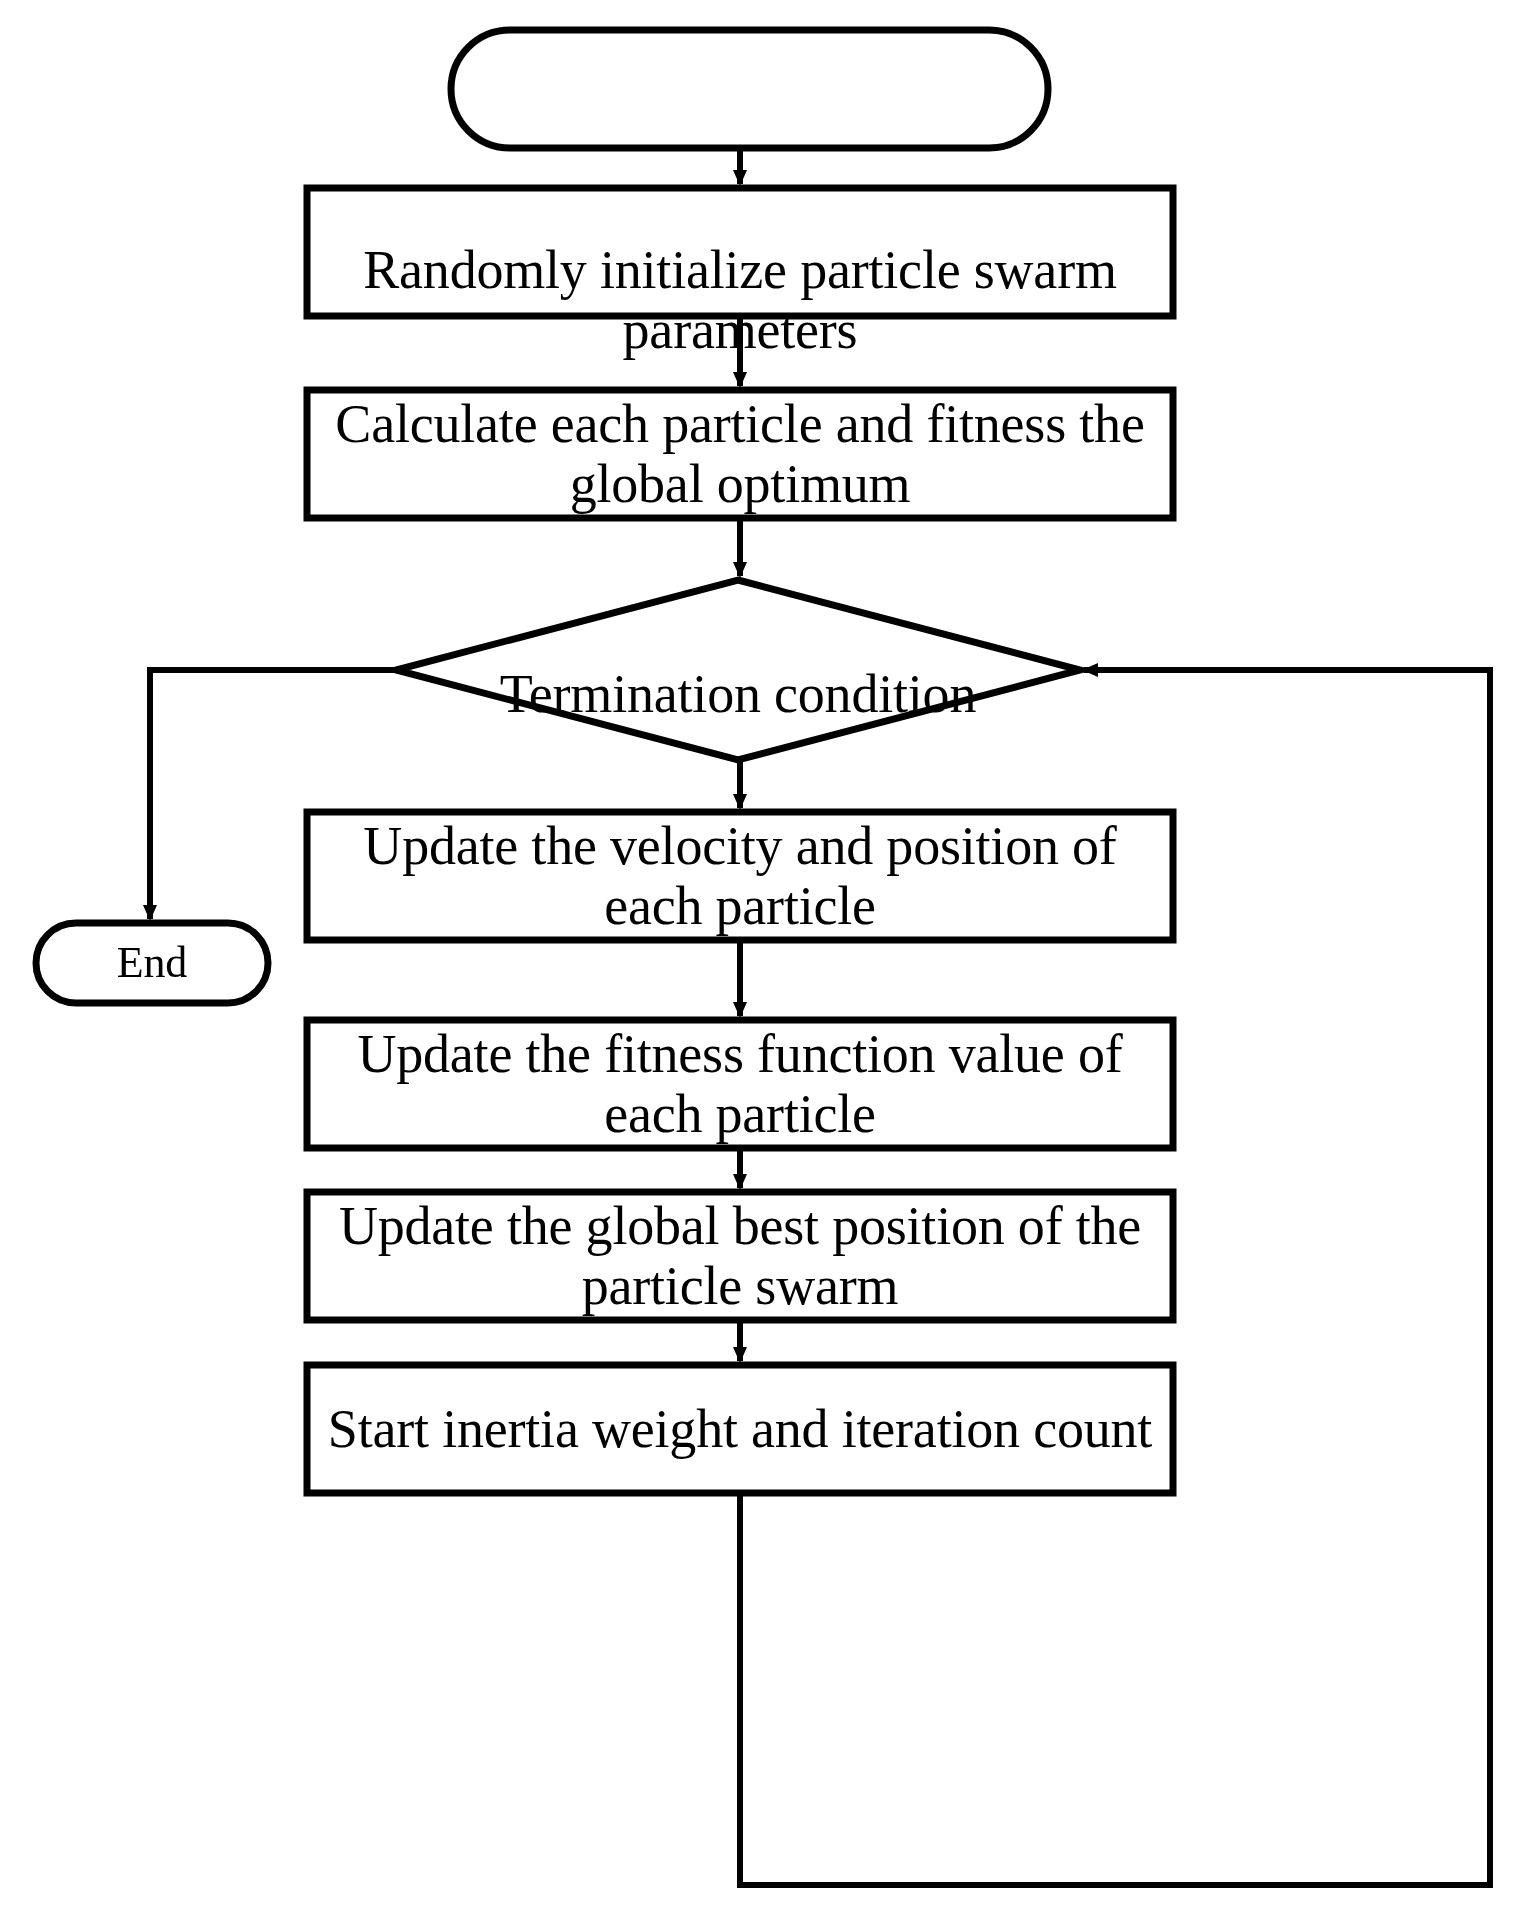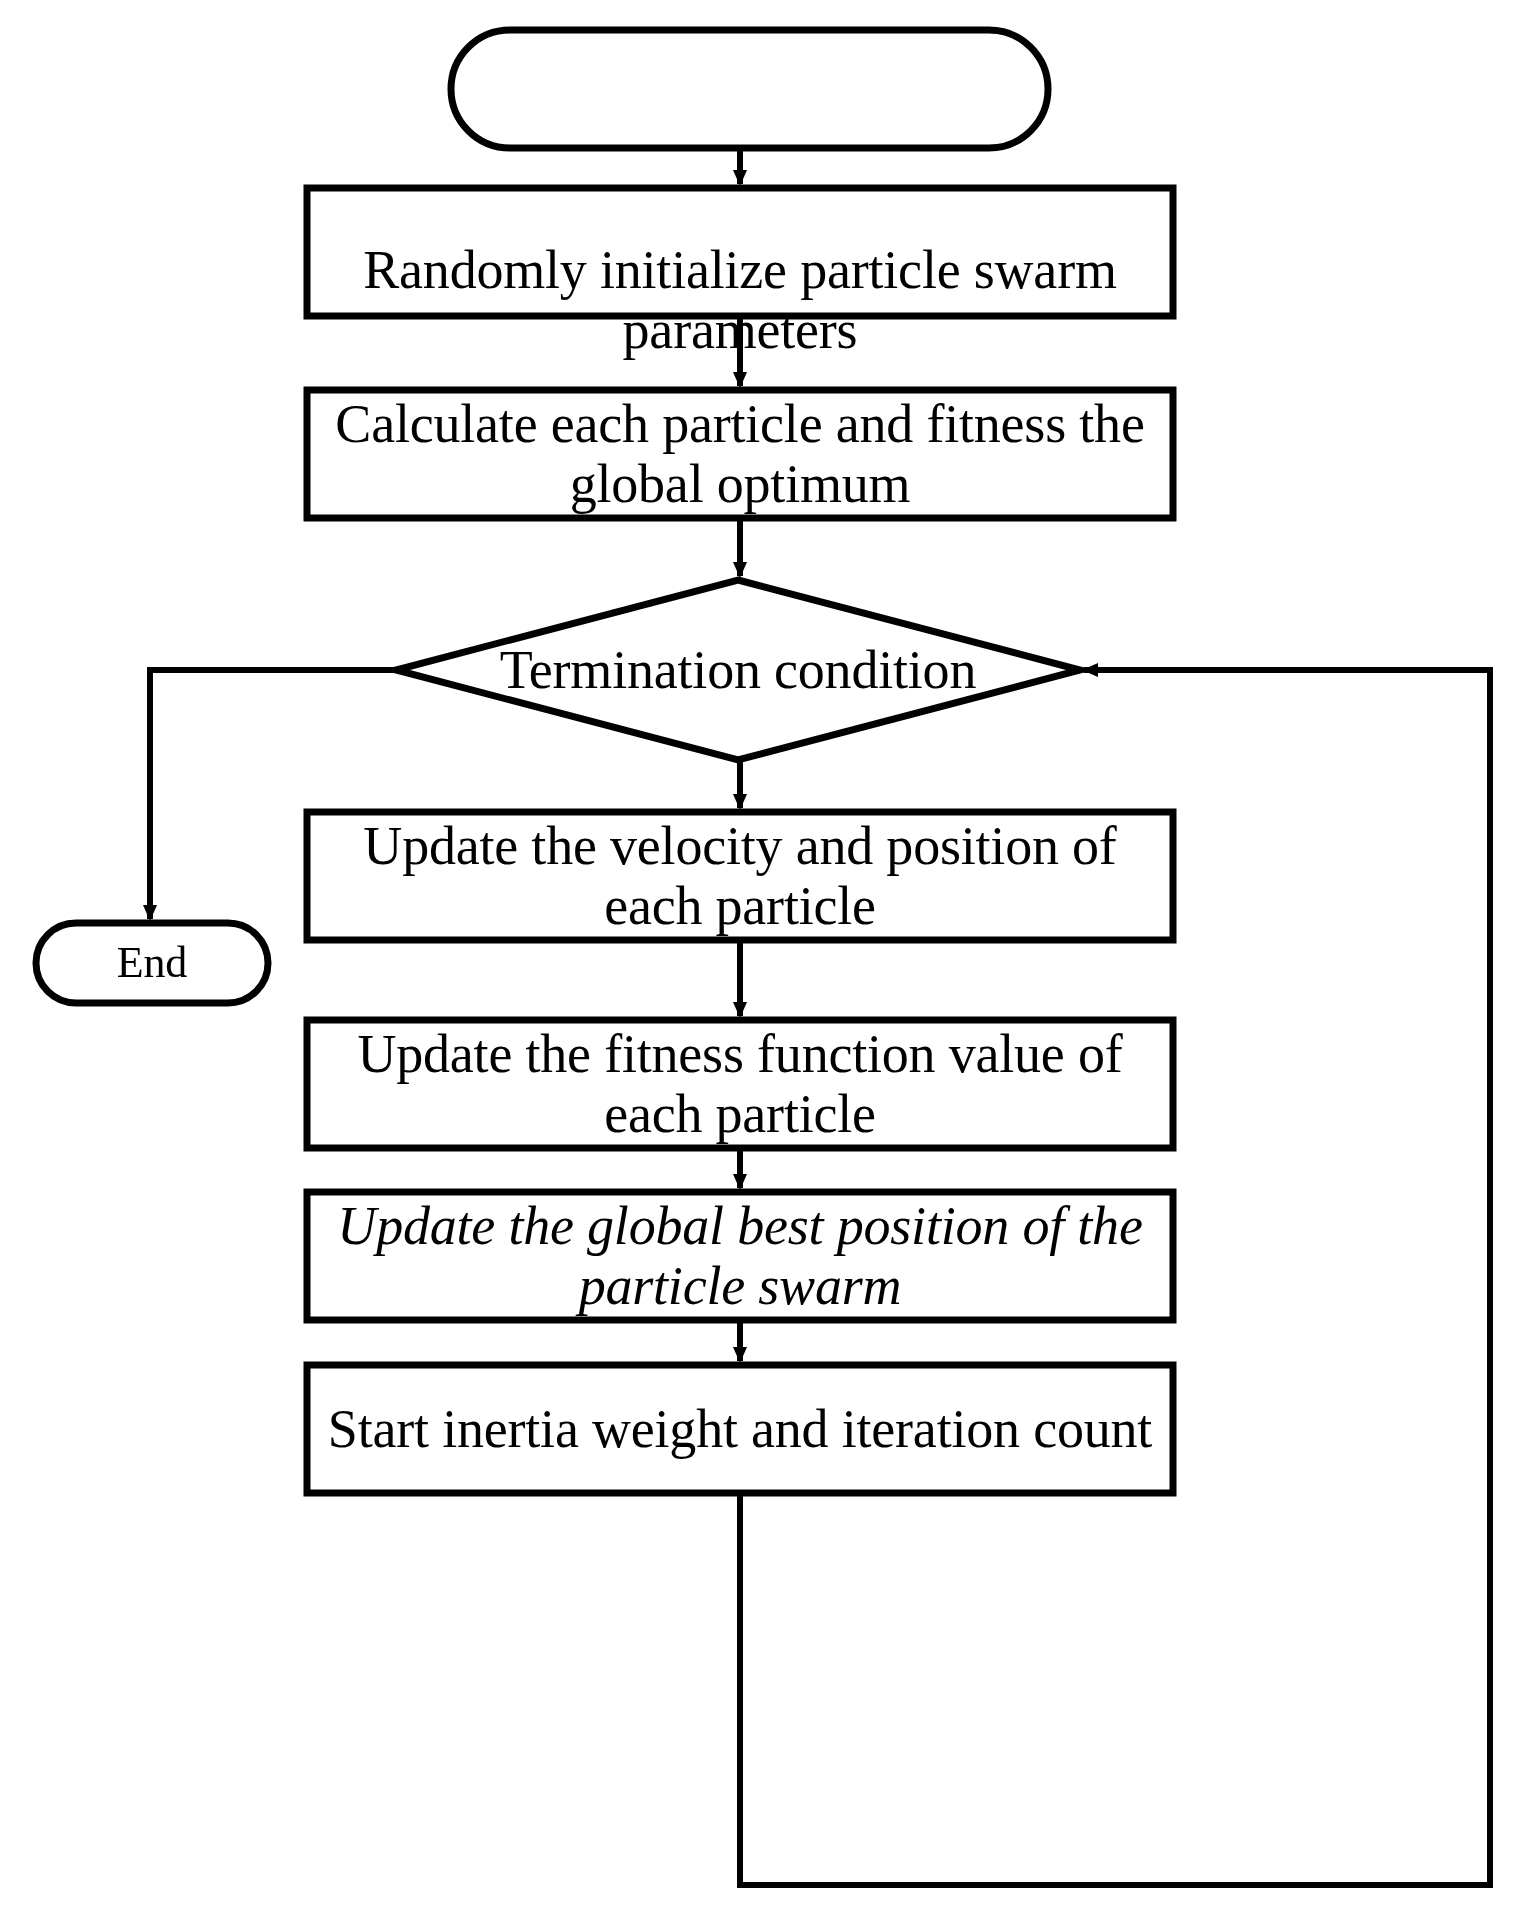--- a/index.html
+++ b/index.html
@@ -93,25 +93,25 @@
 
       <path d="M 740 1493 L 740 1885 L 1490 1885 L 1490 670 L 1084 670" marker-end="url(#arrowhead)"></path>
     </g>
   </svg>
 
 
   <div class="node-text t-box" style="left:322px; top:188px; width:836px; height:128px;margin-top:48px;">Randomly initialize particle swarm parameters</div>
 
   <div class="node-text t-box" style="left:322px; top:390px; width:836px; height:128px;">Calculate each particle and fitness the global optimum</div>
 
-  <div class="node-text t-dec" style="left:440px; top:636px; width:596px; height:68px;">Termination condition</div>
+  <div class="node-text t-dec" style="left:440px; top:660px; width:596px; height:68px;">Termination condition</div>
 
   <div class="node-text t-end" style="left:36px; top:923px; width:232px; height:80px;">End</div>
 
   <div class="node-text t-box" style="left:322px; top:1020px; width:836px; height:128px;">Update the fitness function value of each particle</div>
 
   <div class="node-text t-box" style="left:322px; top:812px; width:836px; height:128px;">Update the velocity and position of each particle</div>
 
-  <div class="node-text t-box" style="left:322px; top:1192px; width:836px; height:128px;font-style:italic;">Update the global best position of the particle swarm</div>
+  <div class="node-text t-box" style="left:322px; top:1192px; width:836px; height:128px;">Update the global best position of the particle swarm</div>
 
   <div class="node-text t-box" style="left:322px; top:1365px; width:836px; height:128px;">Start inertia weight and iteration count</div>
 
 </div>
 
 </body></html>

